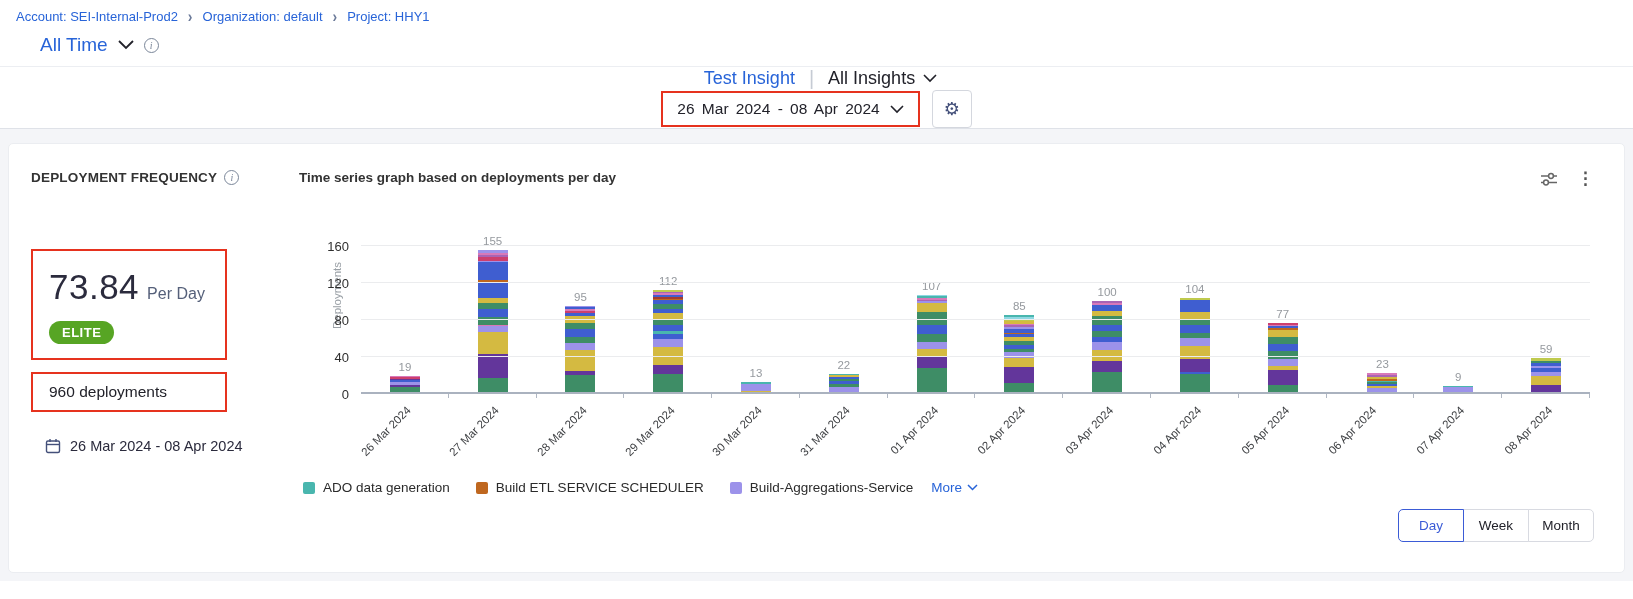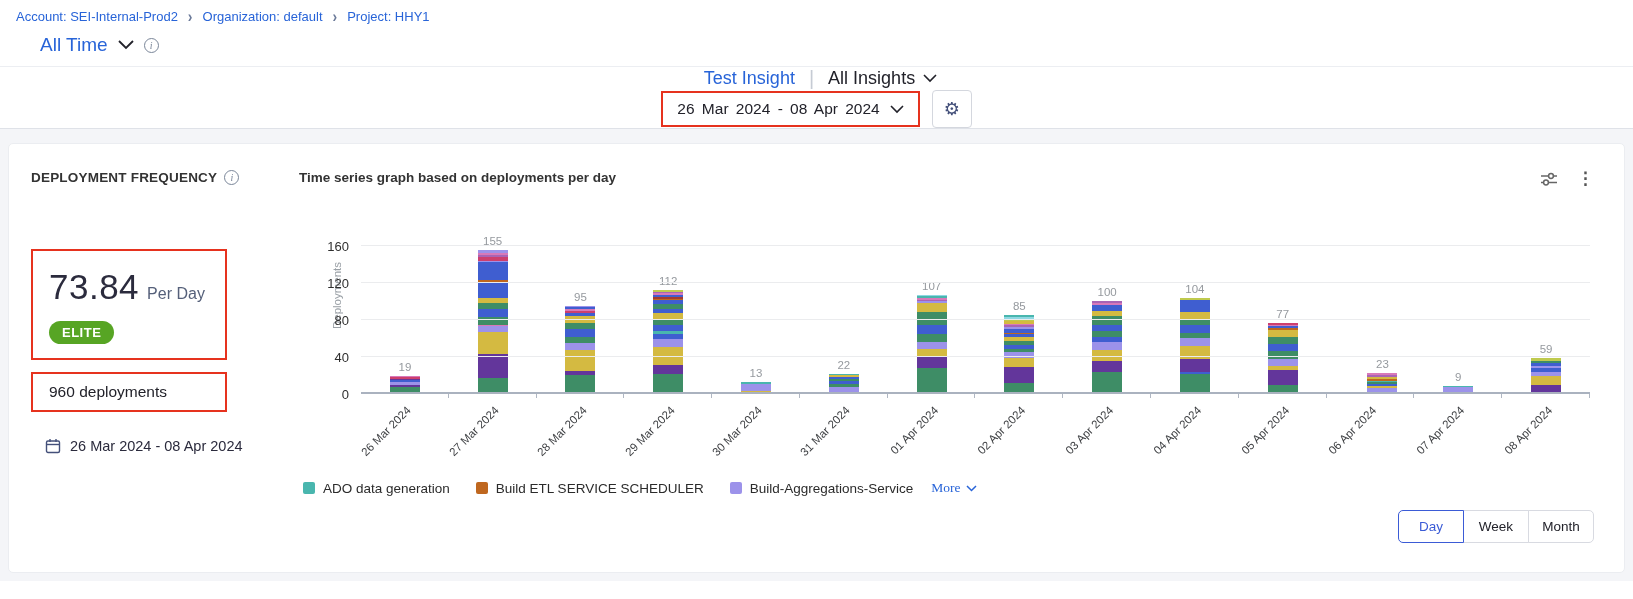--- a/index.html
+++ b/index.html
@@ -475,21 +475,21 @@
             <span class="legend-label">ADO data generation</span>
           </span>
           <span class="legend-item">
             <span class="legend-swatch" style="background: rgb(191, 103, 31);"></span>
             <span class="legend-label">Build ETL SERVICE SCHEDULER</span>
           </span>
           <span class="legend-item">
             <span class="legend-swatch" style="background: rgb(156, 146, 234);"></span>
             <span class="legend-label">Build-Aggregations-Service</span>
           </span>
-          <span class="legend-more" style="margin-left: -8px; font-family: Liberation Serif, serif;">
+          <span class="legend-more" style="margin-left: -8px;">
             <span>More</span>
             <svg width="11" height="7" viewBox="0 0 11 7">
               <polyline points="1,1 5.5,5.5 10,1" fill="none" stroke="#2864d8" stroke-width="1.5"></polyline>
             </svg>
           </span>
         </div>
 
       <div class="toggle-row">
         <div class="seg-control" id="granularity-toggle">
             <button class="seg-btn selected">Day</button>

